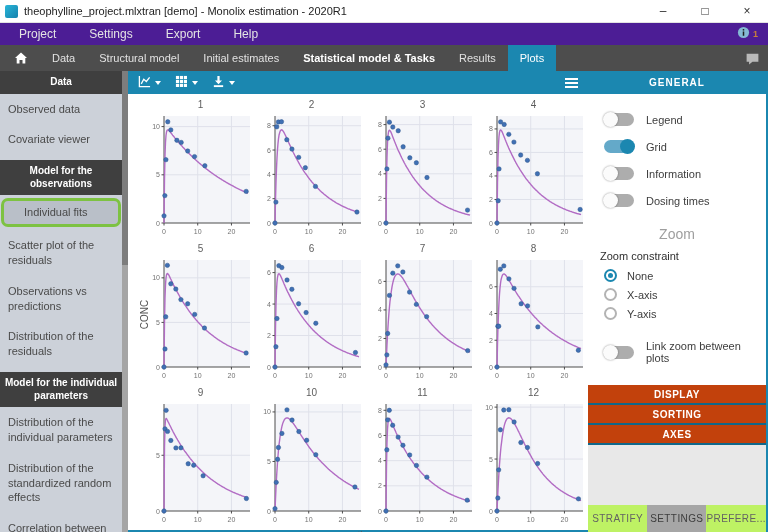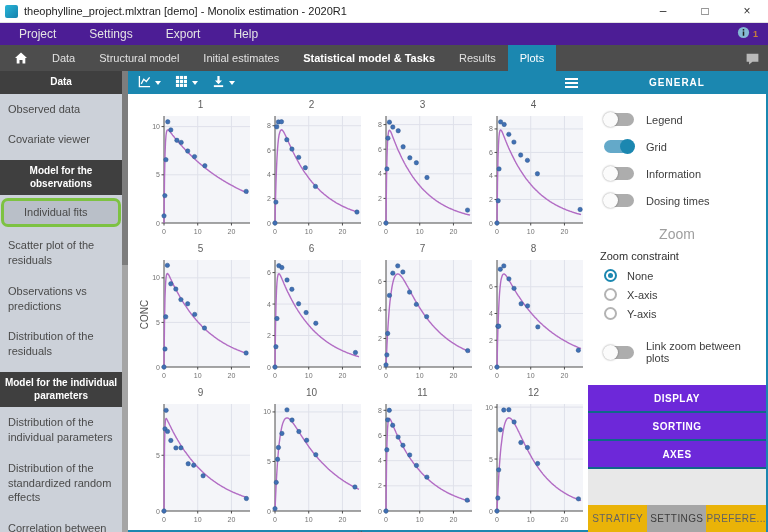--- a/index.html
+++ b/index.html
@@ -68,24 +68,24 @@
   .toggle.on .knob { right:-1px; background:#1b87b0; }
   .toggle-label { font-size:11px; color:#3d3d3d; }
   .zoom-title { text-align:center; font-size:14px; color:#9e9e9e; margin:12px 0 8px; }
   .zoom-constraint { font-size:11px; color:#2f2f2f; margin:0 0 4px 12px; }
   .radio-row { display:flex; align-items:center; gap:10px; padding:3px 0 3px 16px; }
   .radio { width:13px; height:13px; border-radius:50%; border:2px solid #b3b3b3; position:relative; flex:0 0 13px; background:#fff; }
   .radio.sel { border-color:#1b87b0; }
   .radio.sel::after { content:""; position:absolute; left:2px; top:2px; width:5px; height:5px; border-radius:50%; background:#1b87b0; }
   .radio-label { font-size:11px; color:#3d3d3d; }
   .link-row { margin-top:10px; }
-  .rp-btn { height:28px; background:#6d28d9; color:#fff; font-size:10px; font-weight:bold; letter-spacing:.5px; display:flex; align-items:center; justify-content:center; border-bottom:2px solid #10678a; }
+  .rp-btn { height:20px; background:#c2410c; color:#fff; font-size:10px; font-weight:bold; letter-spacing:.5px; display:flex; align-items:center; justify-content:center; border-bottom:2px solid #10678a; }
   .rp-filler { flex:1; background:#e8e8e8; }
   .bottom-tabs { height:27px; display:flex; flex:0 0 27px; }
-  .btab { flex:1; background:#eab308; color:#636363; font-size:10px; letter-spacing:.4px; display:flex; align-items:center; justify-content:center; }
+  .btab { flex:1; background:#bef264; color:#636363; font-size:10px; letter-spacing:.4px; display:flex; align-items:center; justify-content:center; }
   .btab.active { background:#a6a6a6; color:#3c3c3c; }
 </style>
 </head>
 <body>
 
 <div class="window">
   <div class="titlebar">
     <span class="app-icon"></span>
     <span class="title-text">theophylline_project.mlxtran [demo] - Monolix estimation - 2020R1</span>
     <div class="win-controls" id="win-controls">

